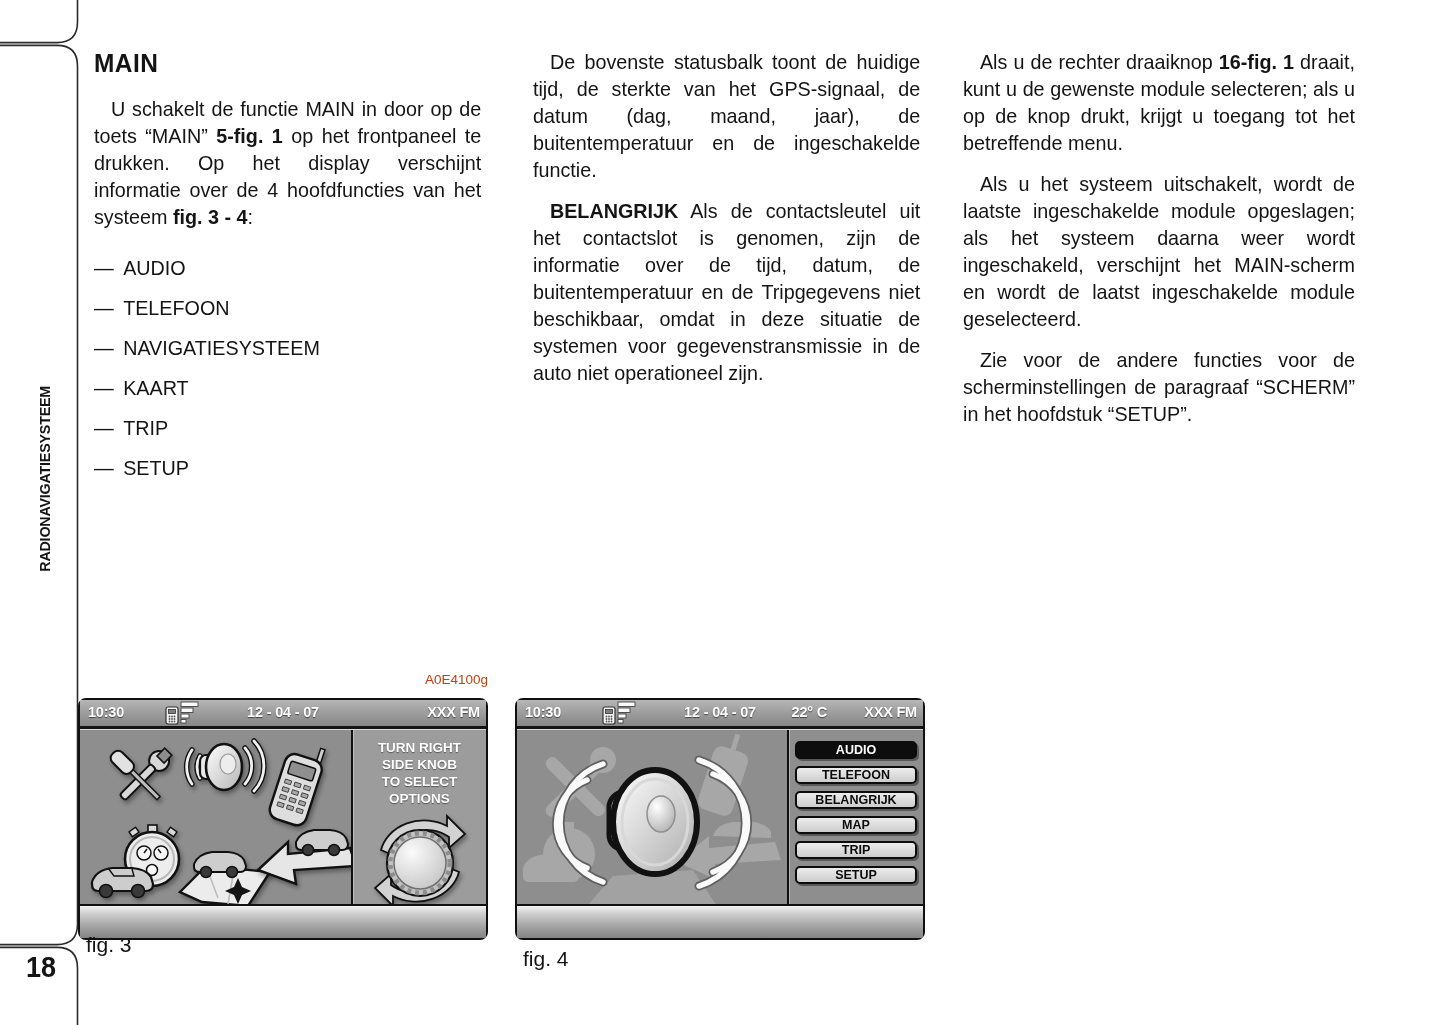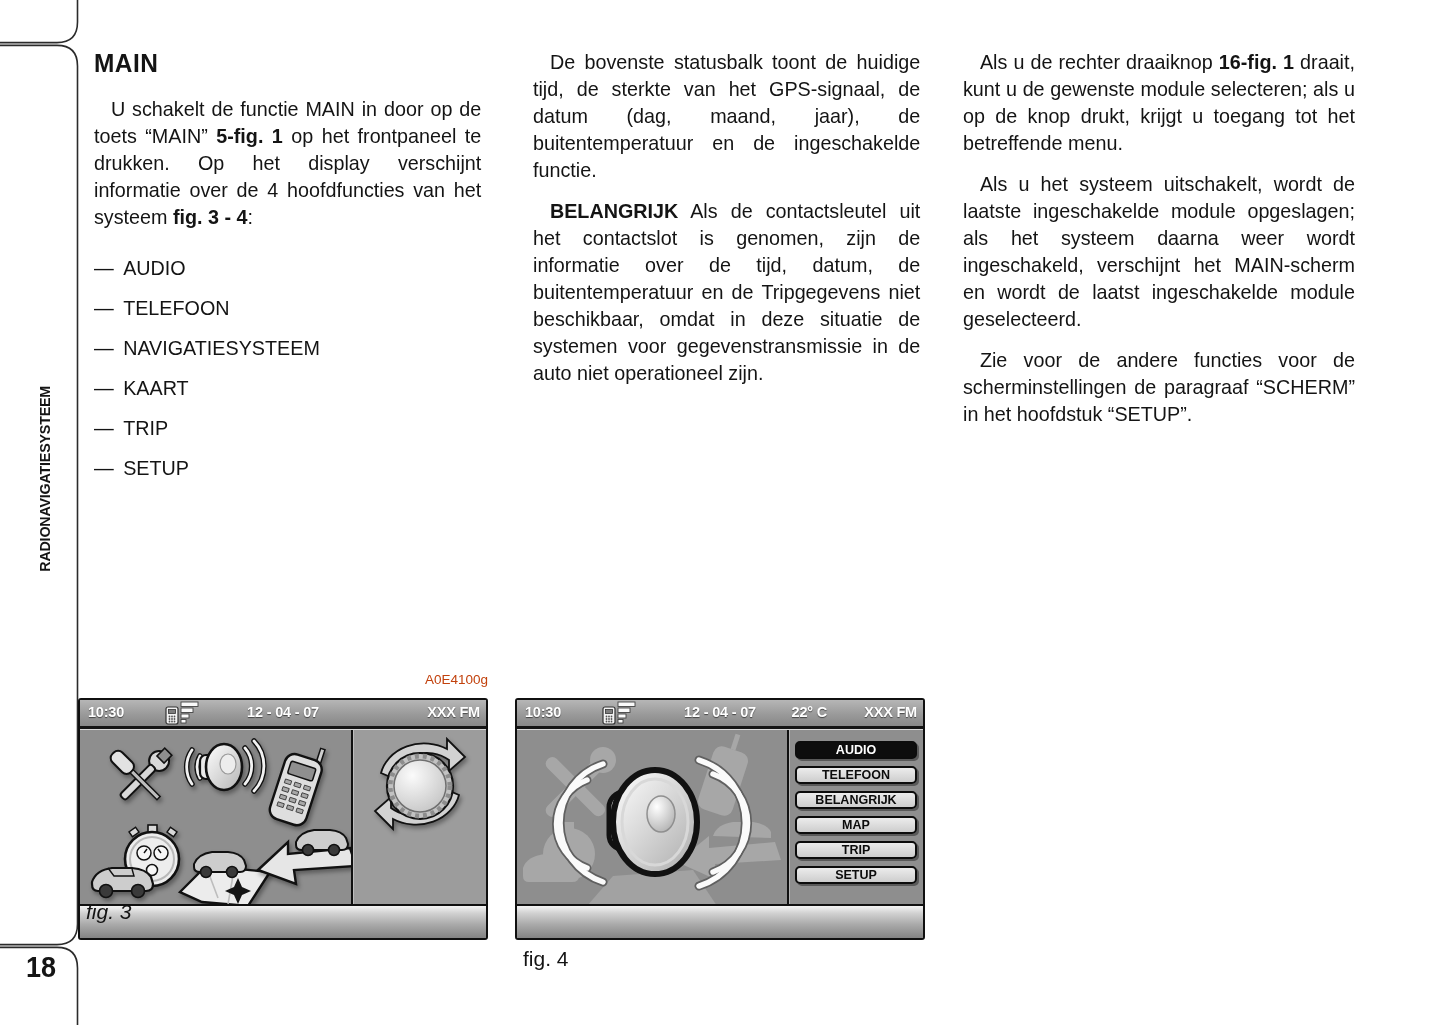--- a/index.html
+++ b/index.html
@@ -31,25 +31,25 @@
   #col3{left:963px;top:48px;width:417px;}
   ul.mainlist{list-style:none;margin:24px 0 0;padding:0;font-size:21px;text-align:left;}
   ul.mainlist li{margin-bottom:13px;line-height:27px;}
   .dash{margin-right:10px;}
   b.inline{font-weight:bold;}
   
   .figcode{position:absolute;width:410px;text-align:right;font-size:13.5px;color:#c2410c;}
   #fig3code{left:78px;top:672px;}
   #fig4code{left:515px;top:672px;margin-top:36px;}
   .figcaption{position:absolute;font-size:21px;color:#141414;}
-  #fig3cap{left:86px;top:900px;font-style:italic;}
+  #fig3cap{left:86px;top:933px;}
   #fig4cap{left:523px;top:947px;}
   .screen{
     position:absolute;width:410px;height:242px;box-sizing:border-box;
-    border:2px solid #101010;border-radius:3px;background:#8e8e8e;padding-left:15px;
+    border:2px solid #101010;border-radius:8px;background:#8e8e8e;padding-left:15px;
   }
   #fig3{left:78px;top:698px;}
   #fig4{left:515px;top:698px;}
   .statusbar{
     position:absolute;top:0;left:0;right:0;height:26px;
     background:linear-gradient(180deg,#b6b6b6 0%,#9a9a9a 55%,#878787 100%);
     border-bottom:3px solid #141414;
   }
   .statusbar::after{content:"";position:absolute;left:0;right:0;bottom:-4px;height:1px;background:#d8d8d8;}
   .sb-text{
@@ -247,20 +247,26 @@
       </svg>
 
       <svg class="icon-abs" style="left:172px;top:86px;" width="112" height="80" viewBox="0 0 112 80">
         <path d="M6,54 L36,26 L36,38 L98,32 L104,50 L42,54 L44,68 Z" fill="#e6e6e6" stroke="#111" stroke-width="2.4"></path>
         <path d="M44,26 Q48,16 62,14 L78,14 Q90,15 94,22 L96,28 Q96,34 90,34 L50,34 Q44,34 44,29 Z" fill="#cdcdcd" stroke="#111" stroke-width="2"></path>
         <circle cx="56" cy="34" r="5.5" fill="#3a3a3a" stroke="#111" stroke-width="1.5"></circle>
         <circle cx="82" cy="34" r="5.5" fill="#3a3a3a" stroke="#111" stroke-width="1.5"></circle>
       </svg>
     </div>
     <div class="fig3-panel">
+      <div class="panel-text">
+        <div>TURN RIGHT</div>
+        <div>SIDE KNOB</div>
+        <div>TO SELECT</div>
+        <div>OPTIONS</div>
+      </div>
       <svg class="knob" width="106" height="102" viewBox="0 0 106 102">
         <defs>
           <radialGradient id="kg" cx="0.35" cy="0.3" r="0.9">
             <stop offset="0" stop-color="#fbfbfb"></stop>
               <stop offset="1" stop-color="#bdbdbd"></stop>
           </radialGradient>
         </defs>
         <path d="M14,40 A44,38 0 0 1 80,16 L80,6 L98,24 L82,38 L82,27 A34,29 0 0 0 26,45 Z" fill="#d2d2d2" stroke="#111" stroke-width="1.8"></path>
         <path d="M92,62 A44,38 0 0 1 26,86 L26,96 L8,78 L24,64 L24,75 A34,29 0 0 0 80,57 Z" fill="#d2d2d2" stroke="#111" stroke-width="1.8"></path>
         <circle cx="53" cy="53" r="33" fill="#c2c2c2" stroke="#111" stroke-width="2.2"></circle>

